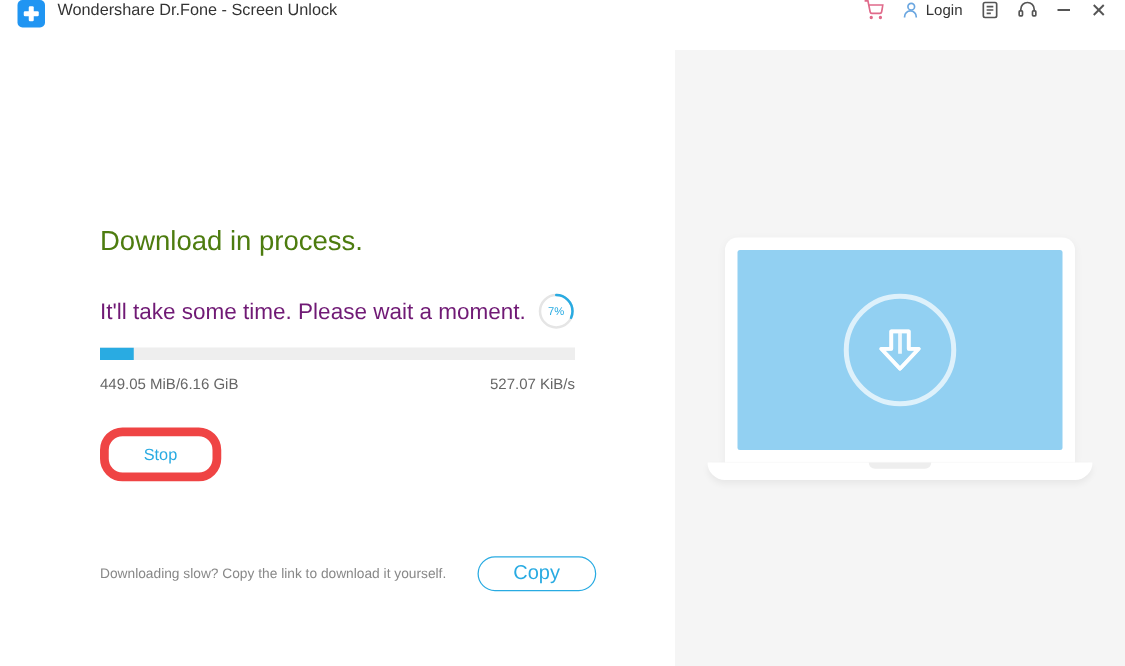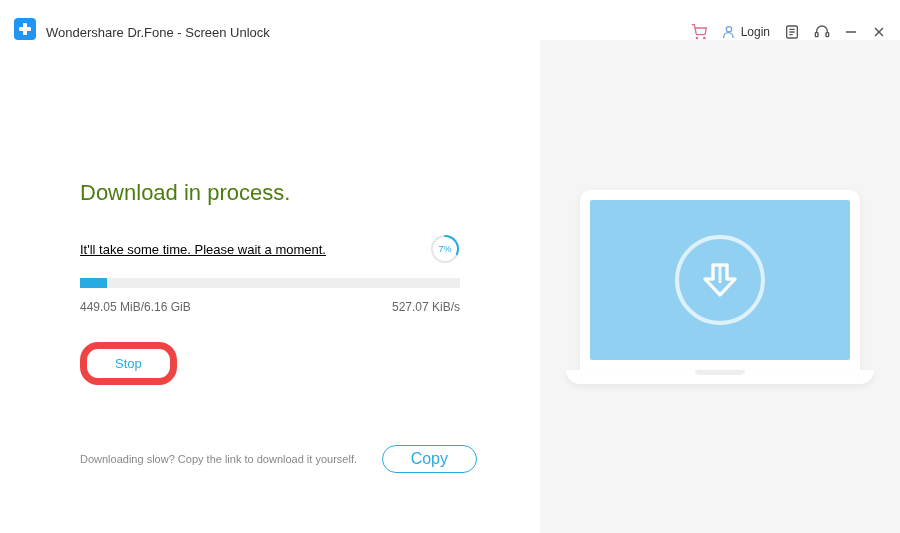--- a/index.html
+++ b/index.html
@@ -6,21 +6,21 @@
     body {
       width: 900px;
       height: 533px;
       font-family: -apple-system, BlinkMacSystemFont, "Segoe UI", Arial, sans-serif;
       background: #fff;
       overflow: hidden;
     }
     .titlebar {
       height: 40px;
       display: flex;
-      align-items: flex-end;
+      align-items: flex-start;
       padding: 0 14px;
       background: #fff;
     }
     .app-icon {
       width: 22px;
       height: 22px;
       background: #2095f2;
       border-radius: 4px;
       display: flex;
       align-items: center;
@@ -67,23 +67,22 @@
       font-weight: 400;
       margin-bottom: 28px;
     }
     .subtext-row {
       display: flex;
       align-items: center;
       justify-content: space-between;
       margin-bottom: 14px;
     }
     .subtext {
-      color: #000000;
-      font-size: 13px;
-      text-decoration: underline;
+      color: #701a75;
+      font-size: 18px;
     }
     .progress-circle {
       position: relative;
       width: 30px;
       height: 30px;
     }
     .progress-circle-text {
       position: absolute;
       top: 50%;
       left: 50%;

